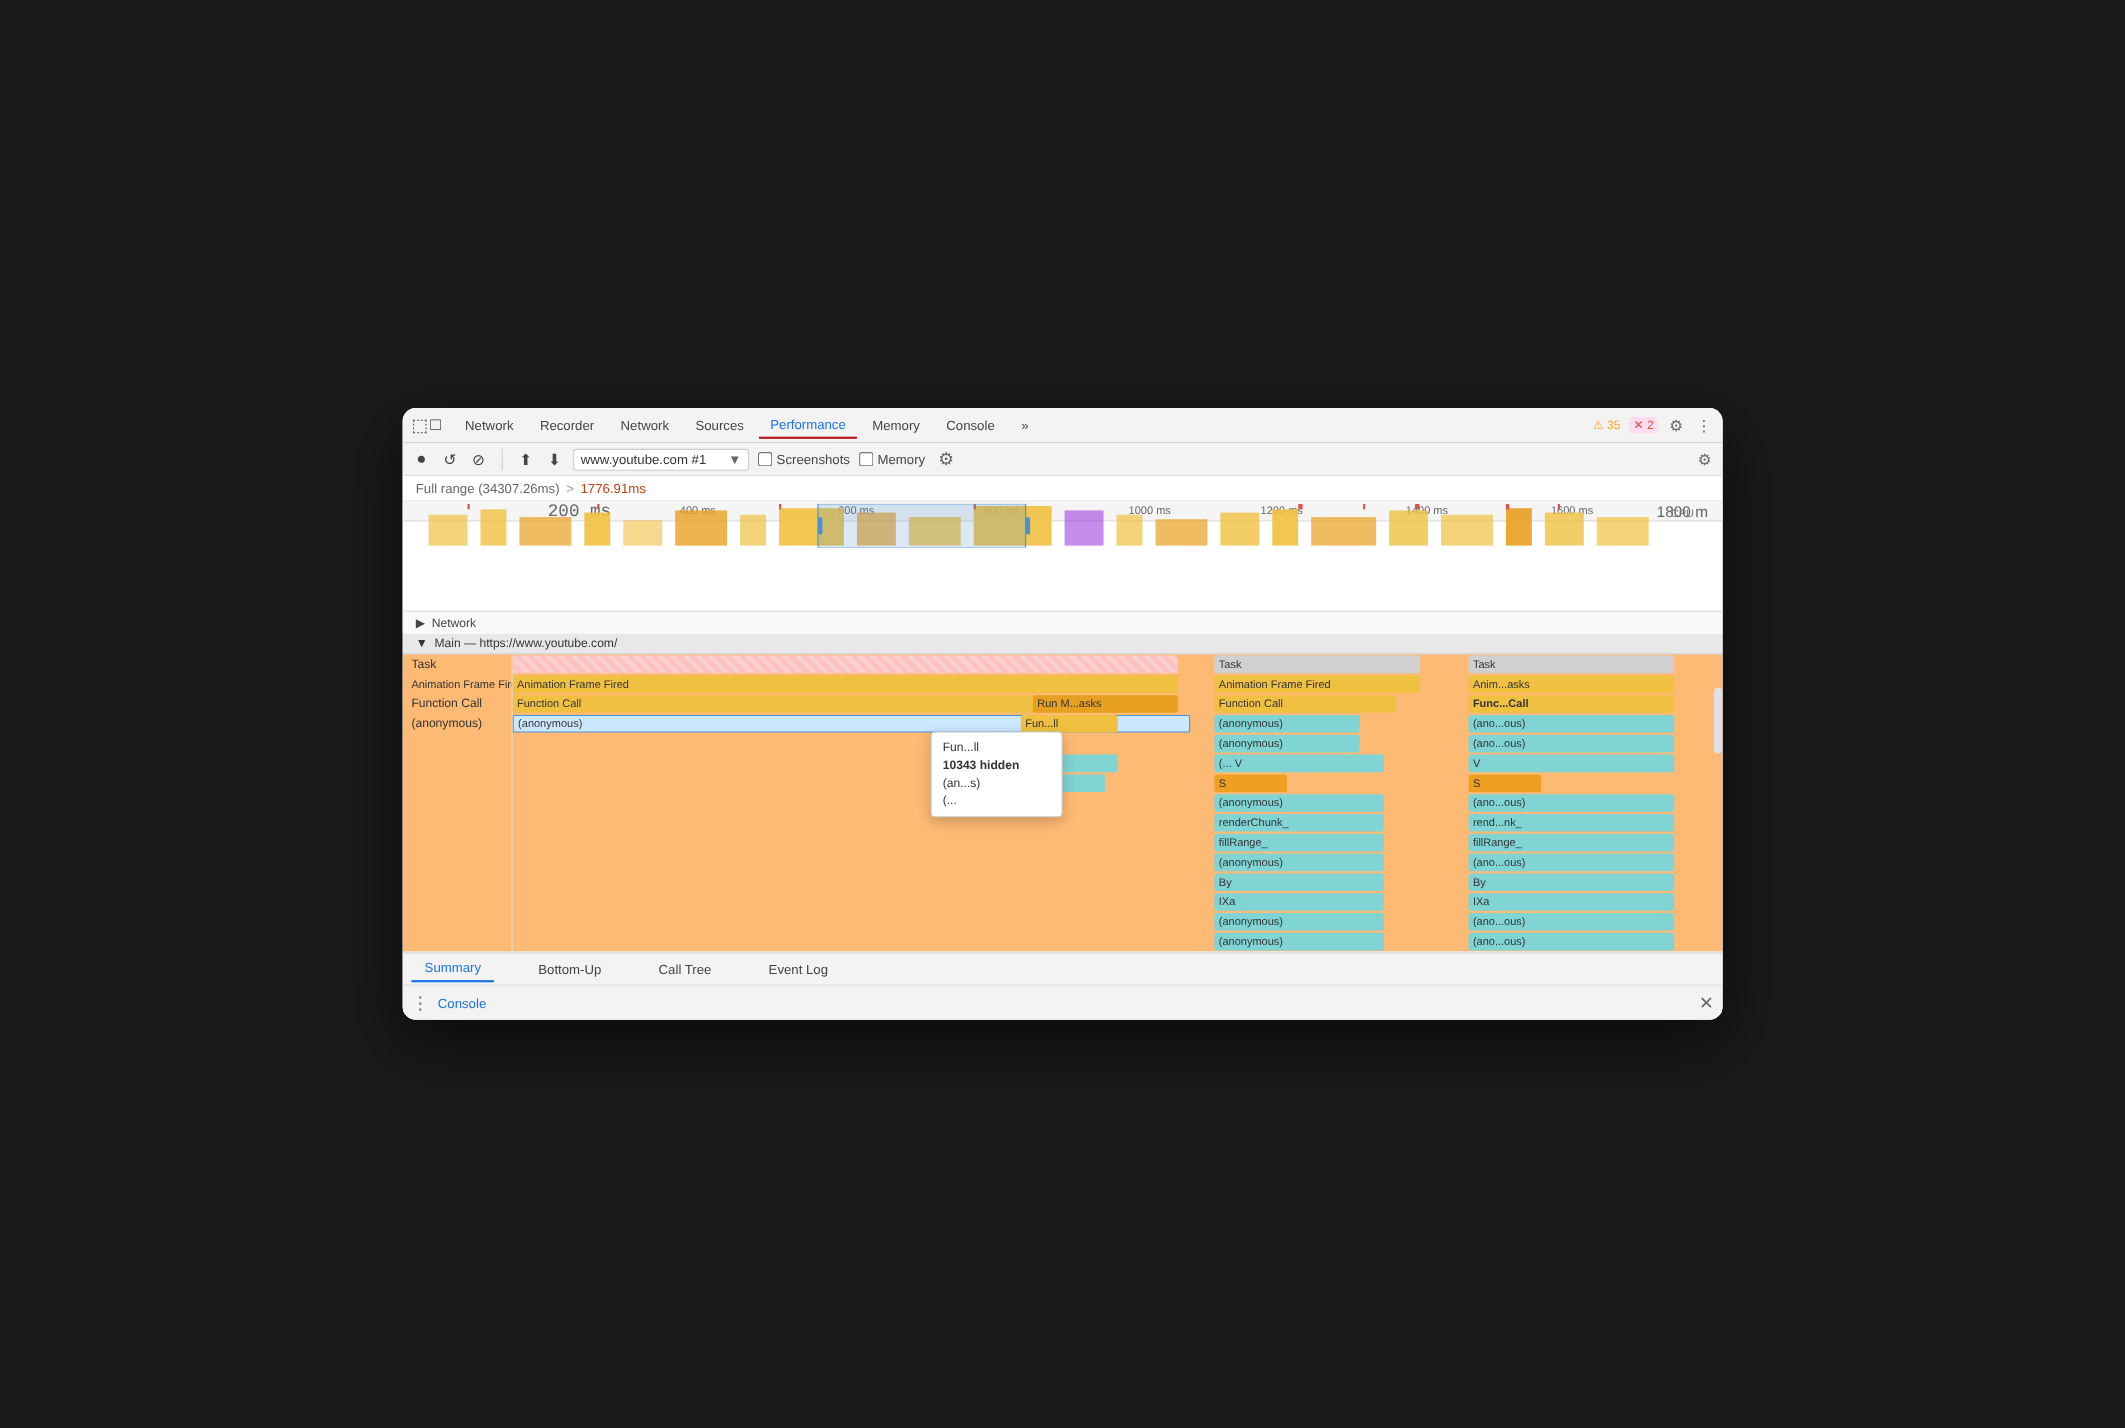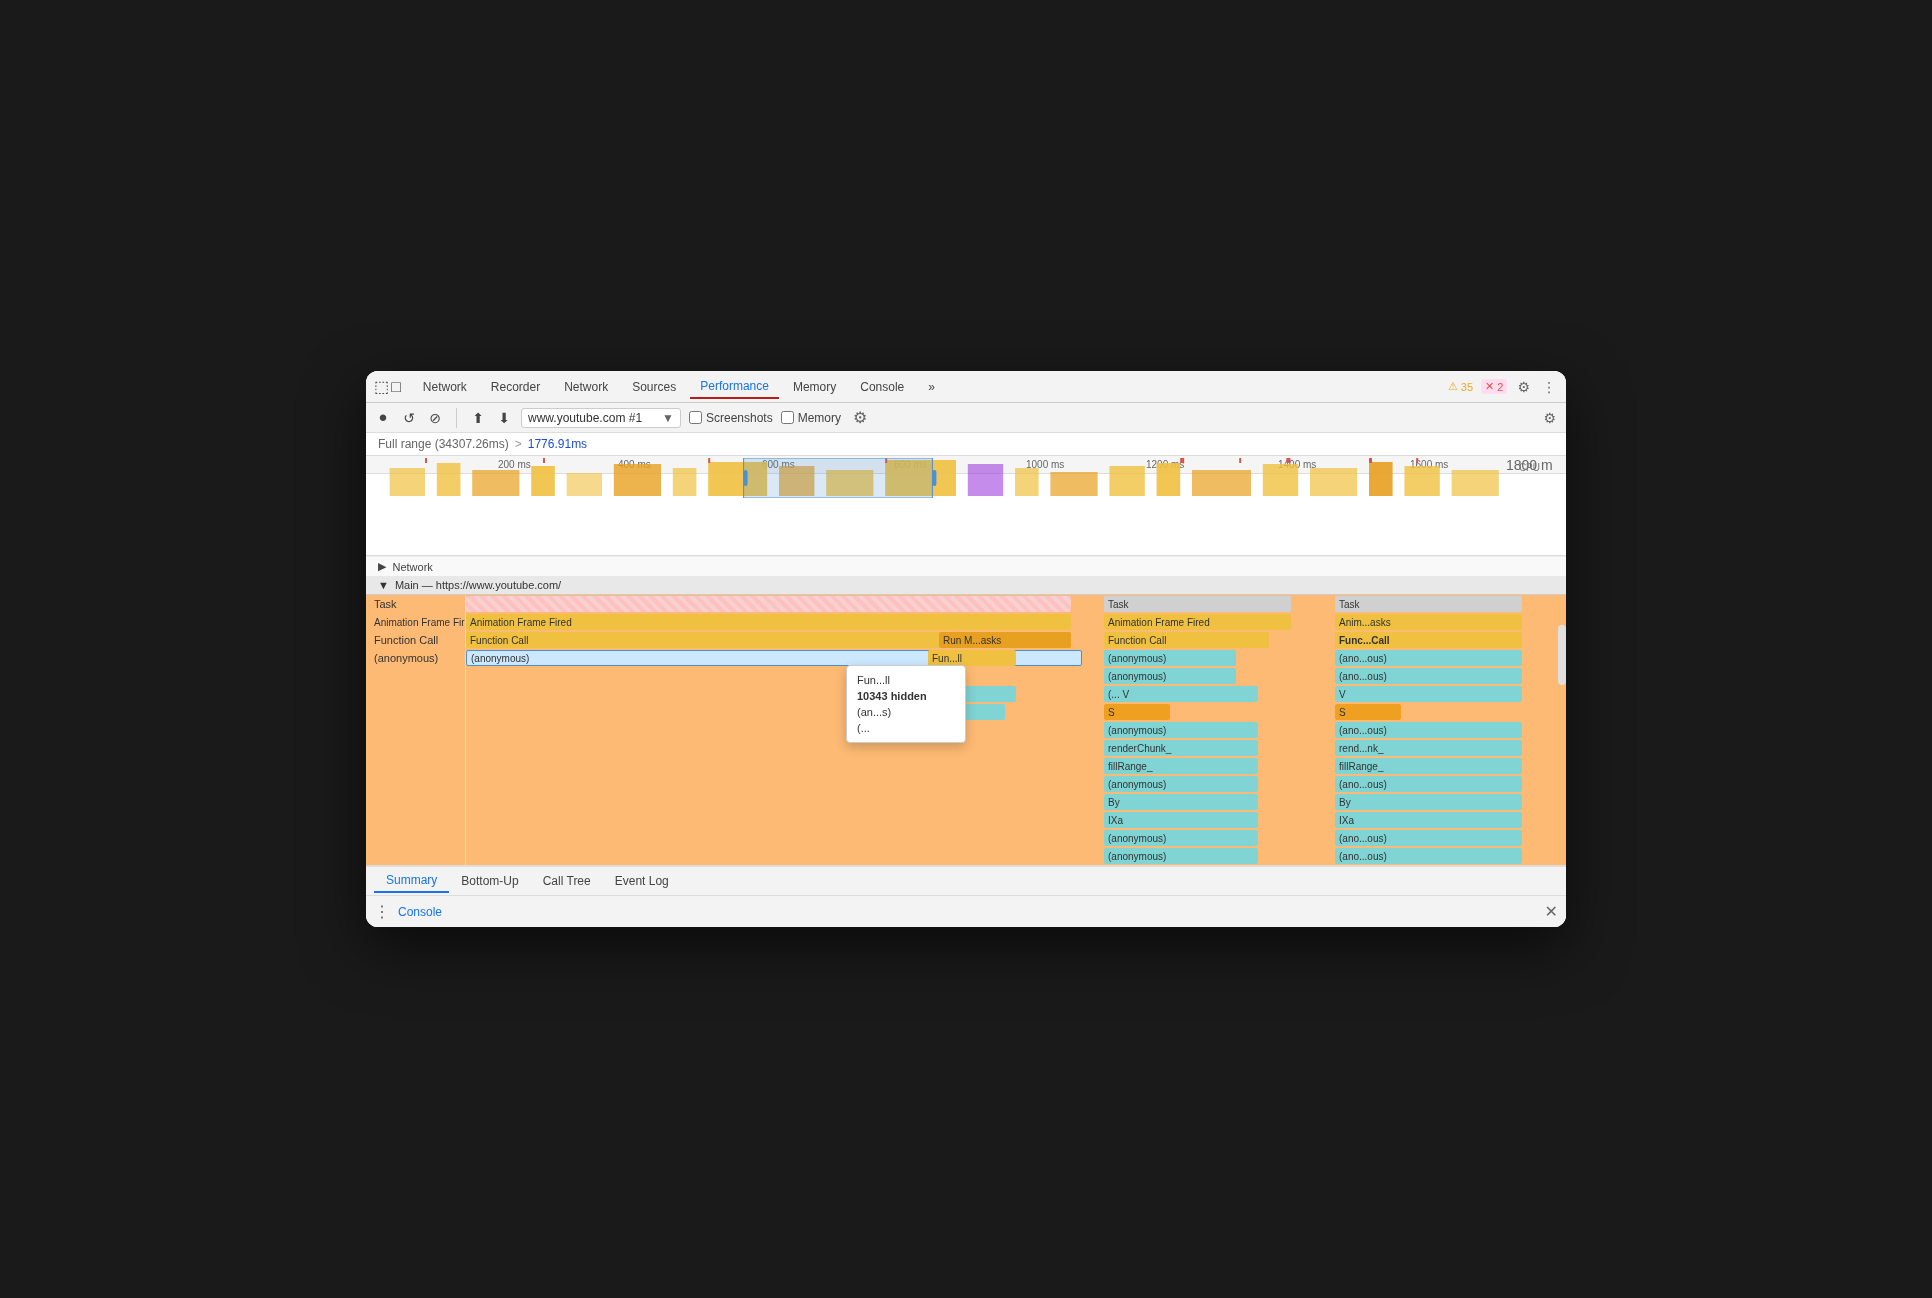--- a/index.html
+++ b/index.html
@@ -118,21 +118,21 @@
       background: #fff;
       border-bottom: 1px solid #ddd;
       padding: 4px 12px;
       display: flex;
       align-items: center;
       gap: 6px;
       font-size: 12px;
     }
     .bc-range { color: #666; }
     .bc-arrow { color: #999; }
-    .bc-selected { color: #1d4ed8; font-weight: 500; }
+    .bc-selected { color: #c2410c; font-weight: 500; }
     .timeline-area {
       background: #fff;
       border-bottom: 1px solid #ddd;
       height: 100px;
       position: relative;
       overflow: hidden;
     }
     .cpu-label {
       position: absolute;
       right: 6px;
@@ -255,20 +255,21 @@
       padding: 2px 0;
       color: #333;
     }
     .bottom-tabs {
       background: #f3f3f3;
       border-top: 2px solid #ddd;
       display: flex;
       align-items: center;
       height: 30px;
       padding: 0 8px;
+      gap: 28px;
     }
     .bottom-tab {
       padding: 4px 12px;
       font-size: 12px;
       color: #444;
       cursor: pointer;
     }
     .bottom-tab.active {
       color: #1a73e8;
       border-bottom: 2px solid #1a73e8;
@@ -406,21 +407,21 @@
     <div class="breadcrumb-bar">
       <span class="bc-range">Full range (34307.26ms)</span>
       <span class="bc-arrow">&gt;</span>
       <span class="bc-selected">1776.91ms</span>
     </div>
 
     <div class="timeline-area">
 
       <div style="height:18px;background:#f5f5f5;border-bottom:1px solid #ddd;position:relative;display:flex;align-items:center;padding-left:8px;overflow:hidden;">
         <div style="position:absolute;left:0;right:0;top:0;bottom:0;display:flex;align-items:center;">
-          <span style="position:absolute;left:11%;font-size:10px;color:#666;">200 ms</span>
+          <span style="position:absolute;left:11%;font-size:16px;color:#666;font-family:Liberation Mono, monospace;">200 ms</span>
           <span style="position:absolute;left:21%;font-size:10px;color:#666;">400 ms</span>
           <span style="position:absolute;left:33%;font-size:10px;color:#666;">600 ms</span>
           <span style="position:absolute;left:44%;font-size:10px;color:#666;">800 ms</span>
           <span style="position:absolute;left:55%;font-size:10px;color:#666;">1000 ms</span>
           <span style="position:absolute;left:65%;font-size:10px;color:#666;">1200 ms</span>
           <span style="position:absolute;left:76%;font-size:10px;color:#666;">1400 ms</span>
           <span style="position:absolute;left:87%;font-size:10px;color:#666;">1600 ms</span>
           <span style="position:absolute;left:95%;font-size:14px;color:#666;">1800 m</span>
         </div>
       </div>

